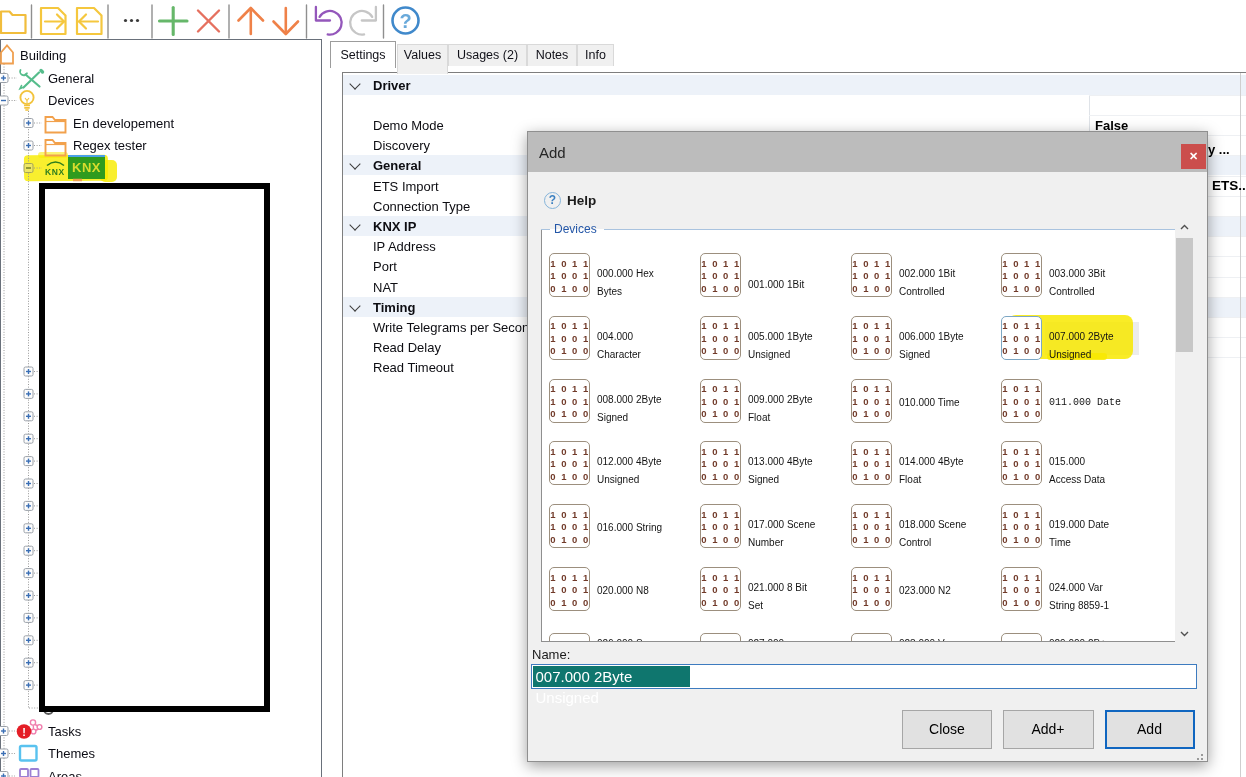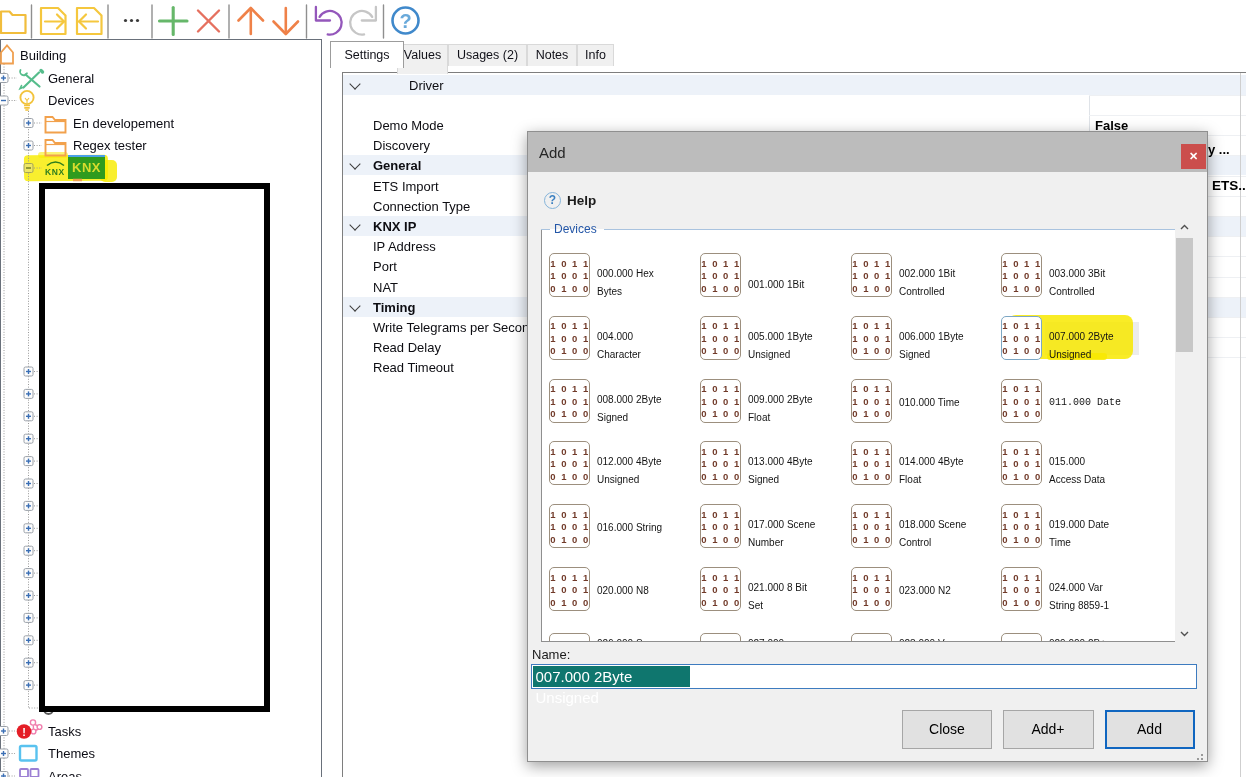--- a/index.html
+++ b/index.html
@@ -303,29 +303,29 @@
           <path d="M3.5 751.0 V756.0" stroke="#3b6fb5" stroke-width="1.4"></path>
         </g>
 <g>
           <rect x="-1.0" y="771.5" width="9" height="9" rx="1.5" fill="#fdfdfd" stroke="#9aa0a8" stroke-width="1"></rect>
           <path d="M1.0 776.0 H6.0" stroke="#3b6fb5" stroke-width="1.4"></path>
           <path d="M3.5 773.5 V778.5" stroke="#3b6fb5" stroke-width="1.4"></path>
         </g>
 </g>
     </svg>
 <div class="abs" style="left:39px;top:183px;width:231px;height:529px;background:#fff;border:6px solid #000;z-index:5;"></div>
-<div class="tab tabA" style="left:330px;top:41px;width:74px;height:27px;line-height:26px;">Settings</div>
+<div class="tab tabA" style="left:330px;top:41px;width:66px;height:27px;line-height:26px;">Settings</div>
 <div class="tab tabI" style="left:397px;top:44px;width:51px;height:30px;line-height:21px;">Values</div>
 <div class="tab tabI" style="left:448px;top:44px;width:79px;height:22px;line-height:21px;">Usages (2)</div>
 <div class="tab tabI" style="left:527px;top:44px;width:50px;height:22px;line-height:21px;">Notes</div>
 <div class="tab tabI" style="left:577px;top:44px;width:37px;height:22px;line-height:21px;">Info</div>
 <div id="grid">
 <div class="prow pcat" style="top:1.5px;">
 <div class="chev"></div>
-<div class="pname" style="font-weight:normal;margin-left:36px;">Driver</div>
+<div class="pname" style="font-weight:bold;">Driver</div>
 </div>
 <div class="prow" style="top:41.9px;">
 <div class="pname">Demo Mode</div>
 <div class="pval" style="left:752px;top:3px;">False</div>
 </div>
 <div class="prow" style="top:62.1px;">
 <div class="pname">Discovery</div>
 </div>
 <div class="prow pcat" style="top:82.3px;">
 <div class="chev"></div>

